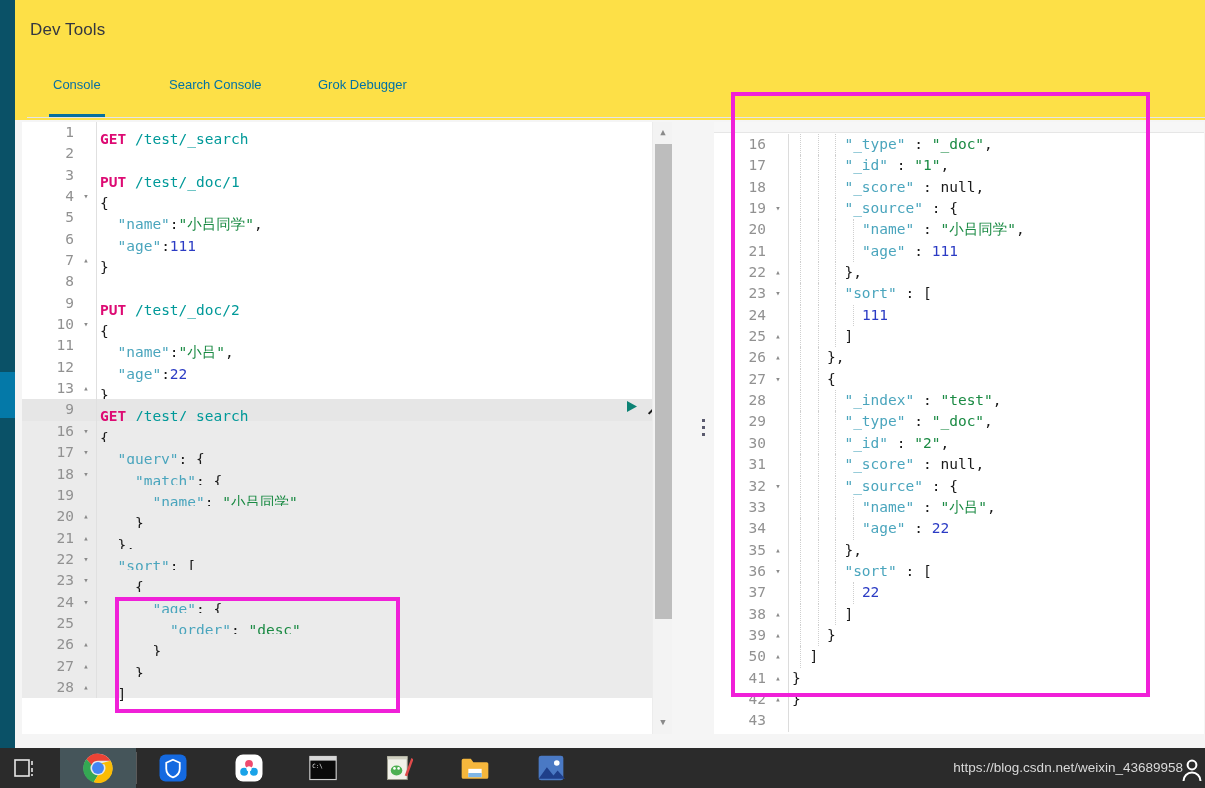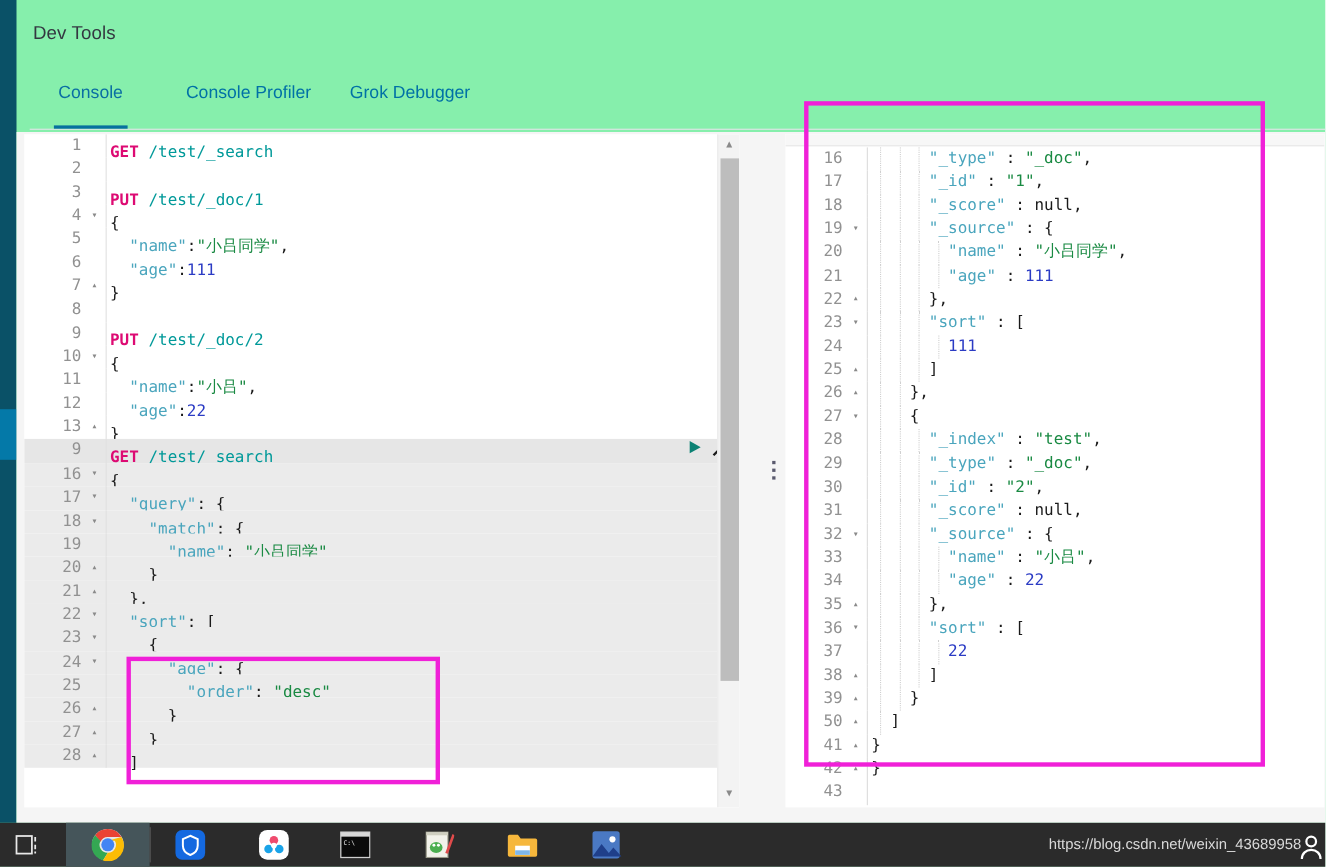--- a/index.html
+++ b/index.html
@@ -6,21 +6,21 @@
   html, body {
     margin: 0; padding: 0;
     width: 1205px; height: 788px;
     overflow: hidden;
     background: #ffffff;
     font-family: "Liberation Sans", sans-serif;
   }
   #app {
     position: relative;
     width: 1205px; height: 788px;
-    background: #86efac;
+    background: #fde047;
   }
 
   
   .rail {
     position: absolute; left: 0; top: 0;
     width: 15px; height: 748px;
     background: #0a5167;
   }
   .rail-active {
     position: absolute; left: 0; top: 372px;
@@ -34,21 +34,21 @@
     font-size: 17px; color: #343741; letter-spacing: .1px;
   }
   .tabs {
     position: absolute; left: 27px; top: 66px;
     height: 52px; width: 1178px;
     border-bottom: 1px solid #e3e4e8;
   }
   .tab {
     position: absolute; top: 0;
     height: 51px; line-height: 38px;
-    font-size: 16px; color: #0071a6;
+    font-size: 13px; color: #0071a6;
     padding: 0 4px;
     cursor: pointer;
     white-space: nowrap;
   }
   .tab.sel { color: #0a6ea3; }
   .tab.sel::after {
     content: ""; position: absolute; left: 0; right: 0; bottom: 0;
     height: 3px; background: #07709e;
   }
   .tab-console { left: 22px; }
@@ -252,21 +252,21 @@
 
 <div id="app">
 
   <div class="rail"></div>
   <div class="rail-active"></div>
 
   <div class="page-title">Dev Tools</div>
 
   <div class="tabs">
     <div class="tab sel tab-console">Console</div>
-    <div class="tab tab-profiler">Console Profiler</div>
+    <div class="tab tab-profiler">Search Console</div>
     <div class="tab tab-grok">Grok Debugger</div>
   </div>
 
   <div class="body-area"></div>
 
   <div class="editor">
     <div class="ed-inner" id="ed-inner">
         <div class="ln-row"><div class="ln-num">1</div><div class="fold"></div><div class="gut-line"></div><div class="code"><span class="k-method">GET</span> <span class="k-url">/test/_search</span></div></div>
         <div class="ln-row"><div class="ln-num">2</div><div class="fold"></div><div class="gut-line"></div><div class="code"></div></div>
         <div class="ln-row"><div class="ln-num">3</div><div class="fold"></div><div class="gut-line"></div><div class="code"><span class="k-method">PUT</span> <span class="k-url">/test/_doc/1</span></div></div>

